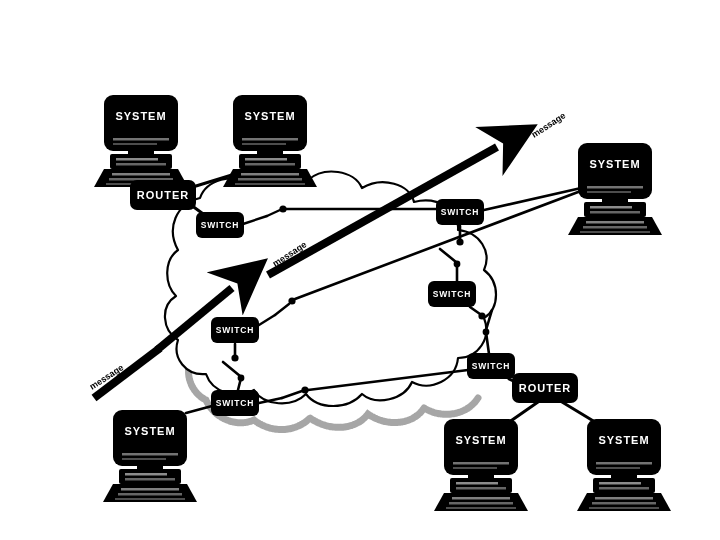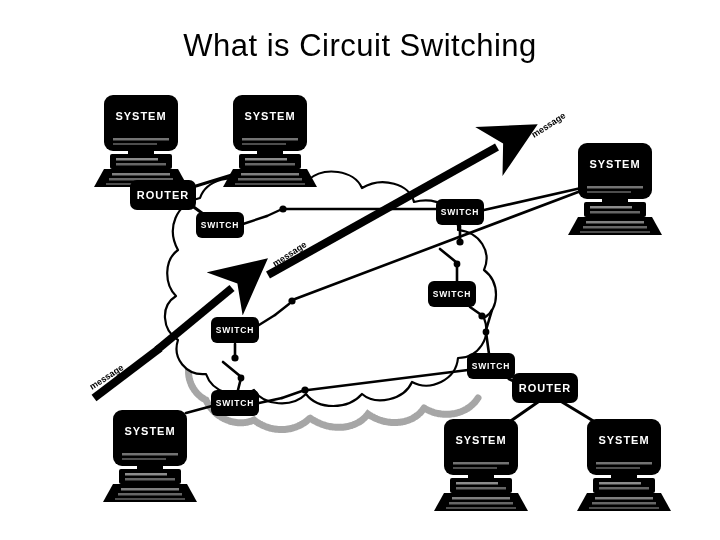--- a/index.html
+++ b/index.html
@@ -47,21 +47,20 @@
     fill: #000000;
     font-weight: bold;
     font-size: 9px;
   }
 </style>
 </head>
 <body>
 
 <div id="slide">
 
-  <div id="title">What is Circuit Switching</div>
 
   <svg id="diagram" viewBox="0 0 720 540" xmlns="http://www.w3.org/2000/svg">
 
     <defs>
 
       <g id="sys-icon">
 
         <rect x="0" y="0" width="74" height="56" rx="9" ry="9" fill="#000"></rect>
 
         <rect x="9" y="43" width="56" height="2.5" fill="#ffffff" opacity="0.45"></rect>

